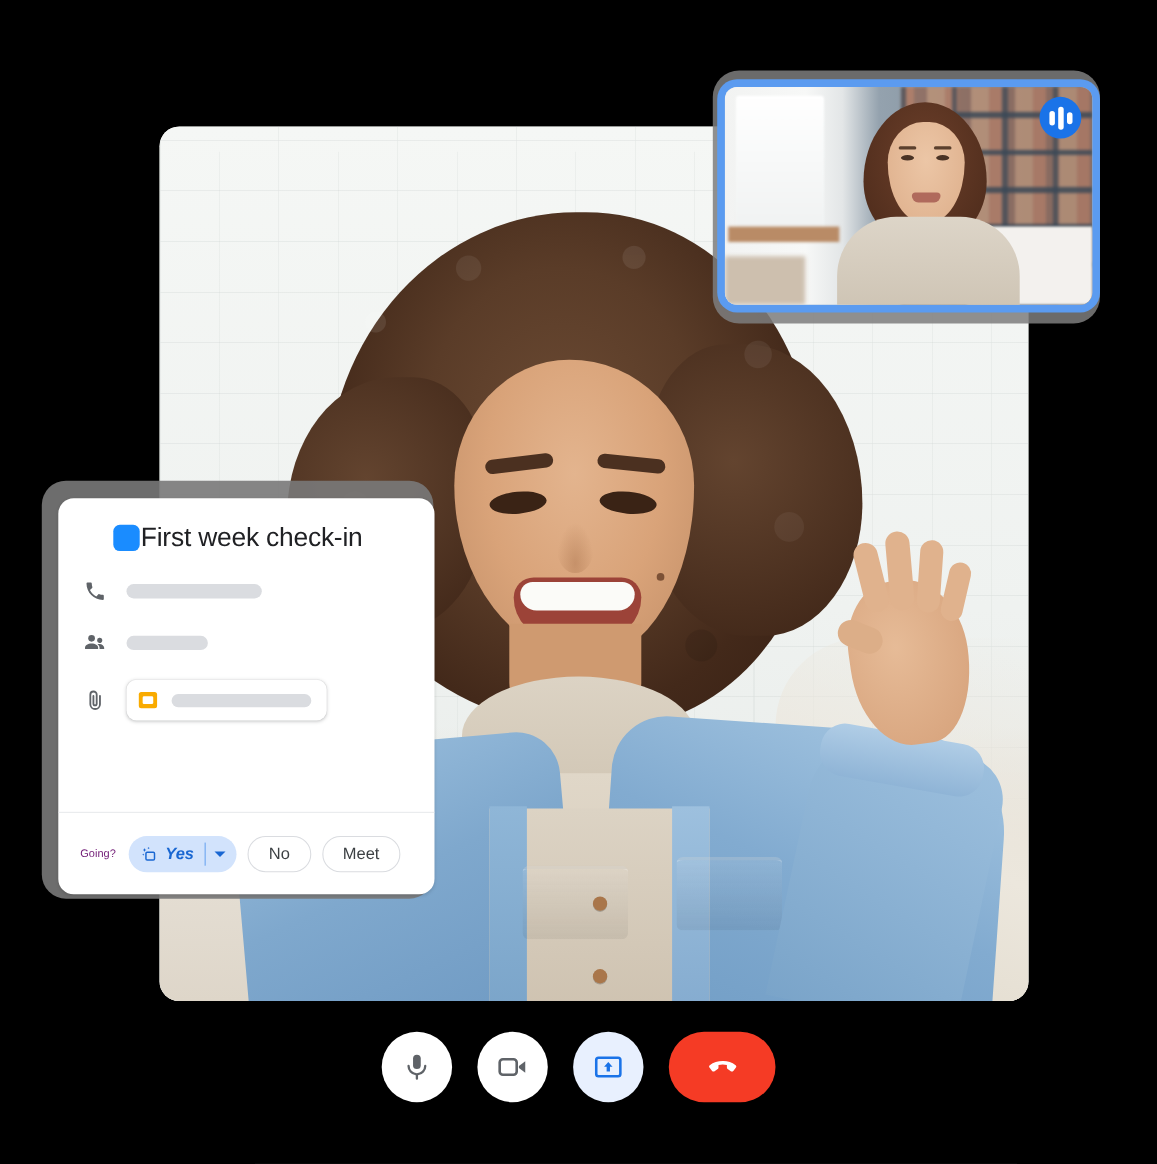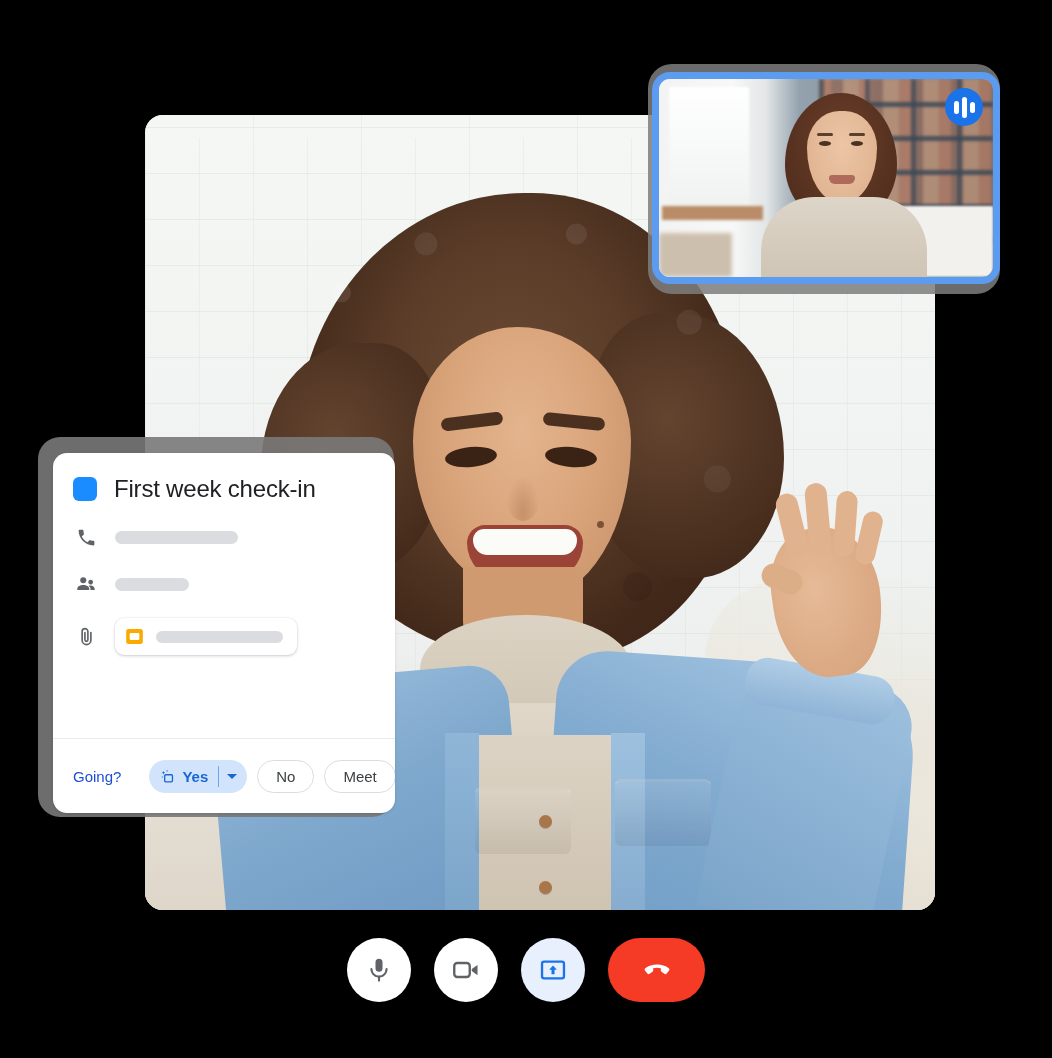--- a/index.html
+++ b/index.html
@@ -272,21 +272,21 @@
     position:absolute; left:38px; top:437px; width:356px; height:380px;
     background:#797979; border-radius:22px; opacity:.9;
   }
   .cal-card {
     position:absolute; left:53px; top:453px; width:342px; height:360px;
     background:#ffffff; border-radius:14px; overflow:hidden;
     box-shadow: 0 1px 3px rgba(0,0,0,.12);
   }
   .cal-body { padding: 22px 20px 0 20px; }
 
-  .cal-title-row { display:flex; align-items:center; gap:17px; }
+  .cal-title-row { display:flex; align-items:center; gap:1px;margin-left:30px; }
   .cal-swatch { width:24px; height:24px; border-radius:6px; background:#1a8cff; flex:none; }
   .cal-title { font-size:24px; color:#202124; letter-spacing:-.2px; white-space:nowrap; }
 
   .cal-row { display:flex; align-items:center; gap:16px; margin-top:21px; }
   .cal-ico { width:26px; height:26px; flex:none; display:flex; align-items:center; justify-content:center; }
 
   .meet-btn {
     background:#1a73e8; color:#fff; font-size:14.5px; font-weight:bold;
     padding:0 18px; height:37px; line-height:37px; border-radius:6px;
     border:none; cursor:pointer; white-space:nowrap; letter-spacing:.1px;
@@ -305,27 +305,27 @@
   }
   .slides-ico { width:21px; height:21px; flex:none; }
   .bar.w3 { width:146px; height:12px; }
 
   .cal-divider { position:absolute; left:0; right:0; top:285px; height:1px; background:#e8eaed; }
 
   .cal-footer {
     position:absolute; left:0; right:0; top:286px; bottom:0;
     display:flex; align-items:center; gap:10px; padding-left:20px;
   }
-  .going-label { font-size:15px; color:#1d4ed8; margin-right:18px; }
+  .going-label { font-size:10px; color:#701a75; margin-right:2px; }
   .rsvp-yes {
     display:flex; align-items:center; background:#d2e3fc; border-radius:18px;
     height:33px; padding:0 2px 0 10px; border:none; cursor:pointer;
   }
   .rsvp-yes .spark { width:17px; height:17px; margin-right:6px; }
-  .rsvp-yes .lbl { color:#1967d2; font-size:15px; font-weight:bold; padding-right:10px; font-family:"Liberation Sans", sans-serif; }
+  .rsvp-yes .lbl { color:#1967d2; font-size:15px; font-weight:bold; padding-right:10px; font-family:"Liberation Sans", sans-serif;font-style:italic; }
   .rsvp-sep { width:1px; height:21px; background:#1a73e8; opacity:.55; }
   .rsvp-caret { width:26px; display:flex; align-items:center; justify-content:center; }
   .caret-tri {
     width:0; height:0; border-left:5px solid transparent; border-right:5px solid transparent;
     border-top:5.5px solid #1967d2;
   }
   .rsvp-pill {
     height:33px; padding:0 18px; border-radius:18px; background:#fff;
     border:1px solid #dadce0; color:#3c4043; font-size:15px; cursor:pointer;
     font-family:"Liberation Sans", sans-serif; line-height:31px;

